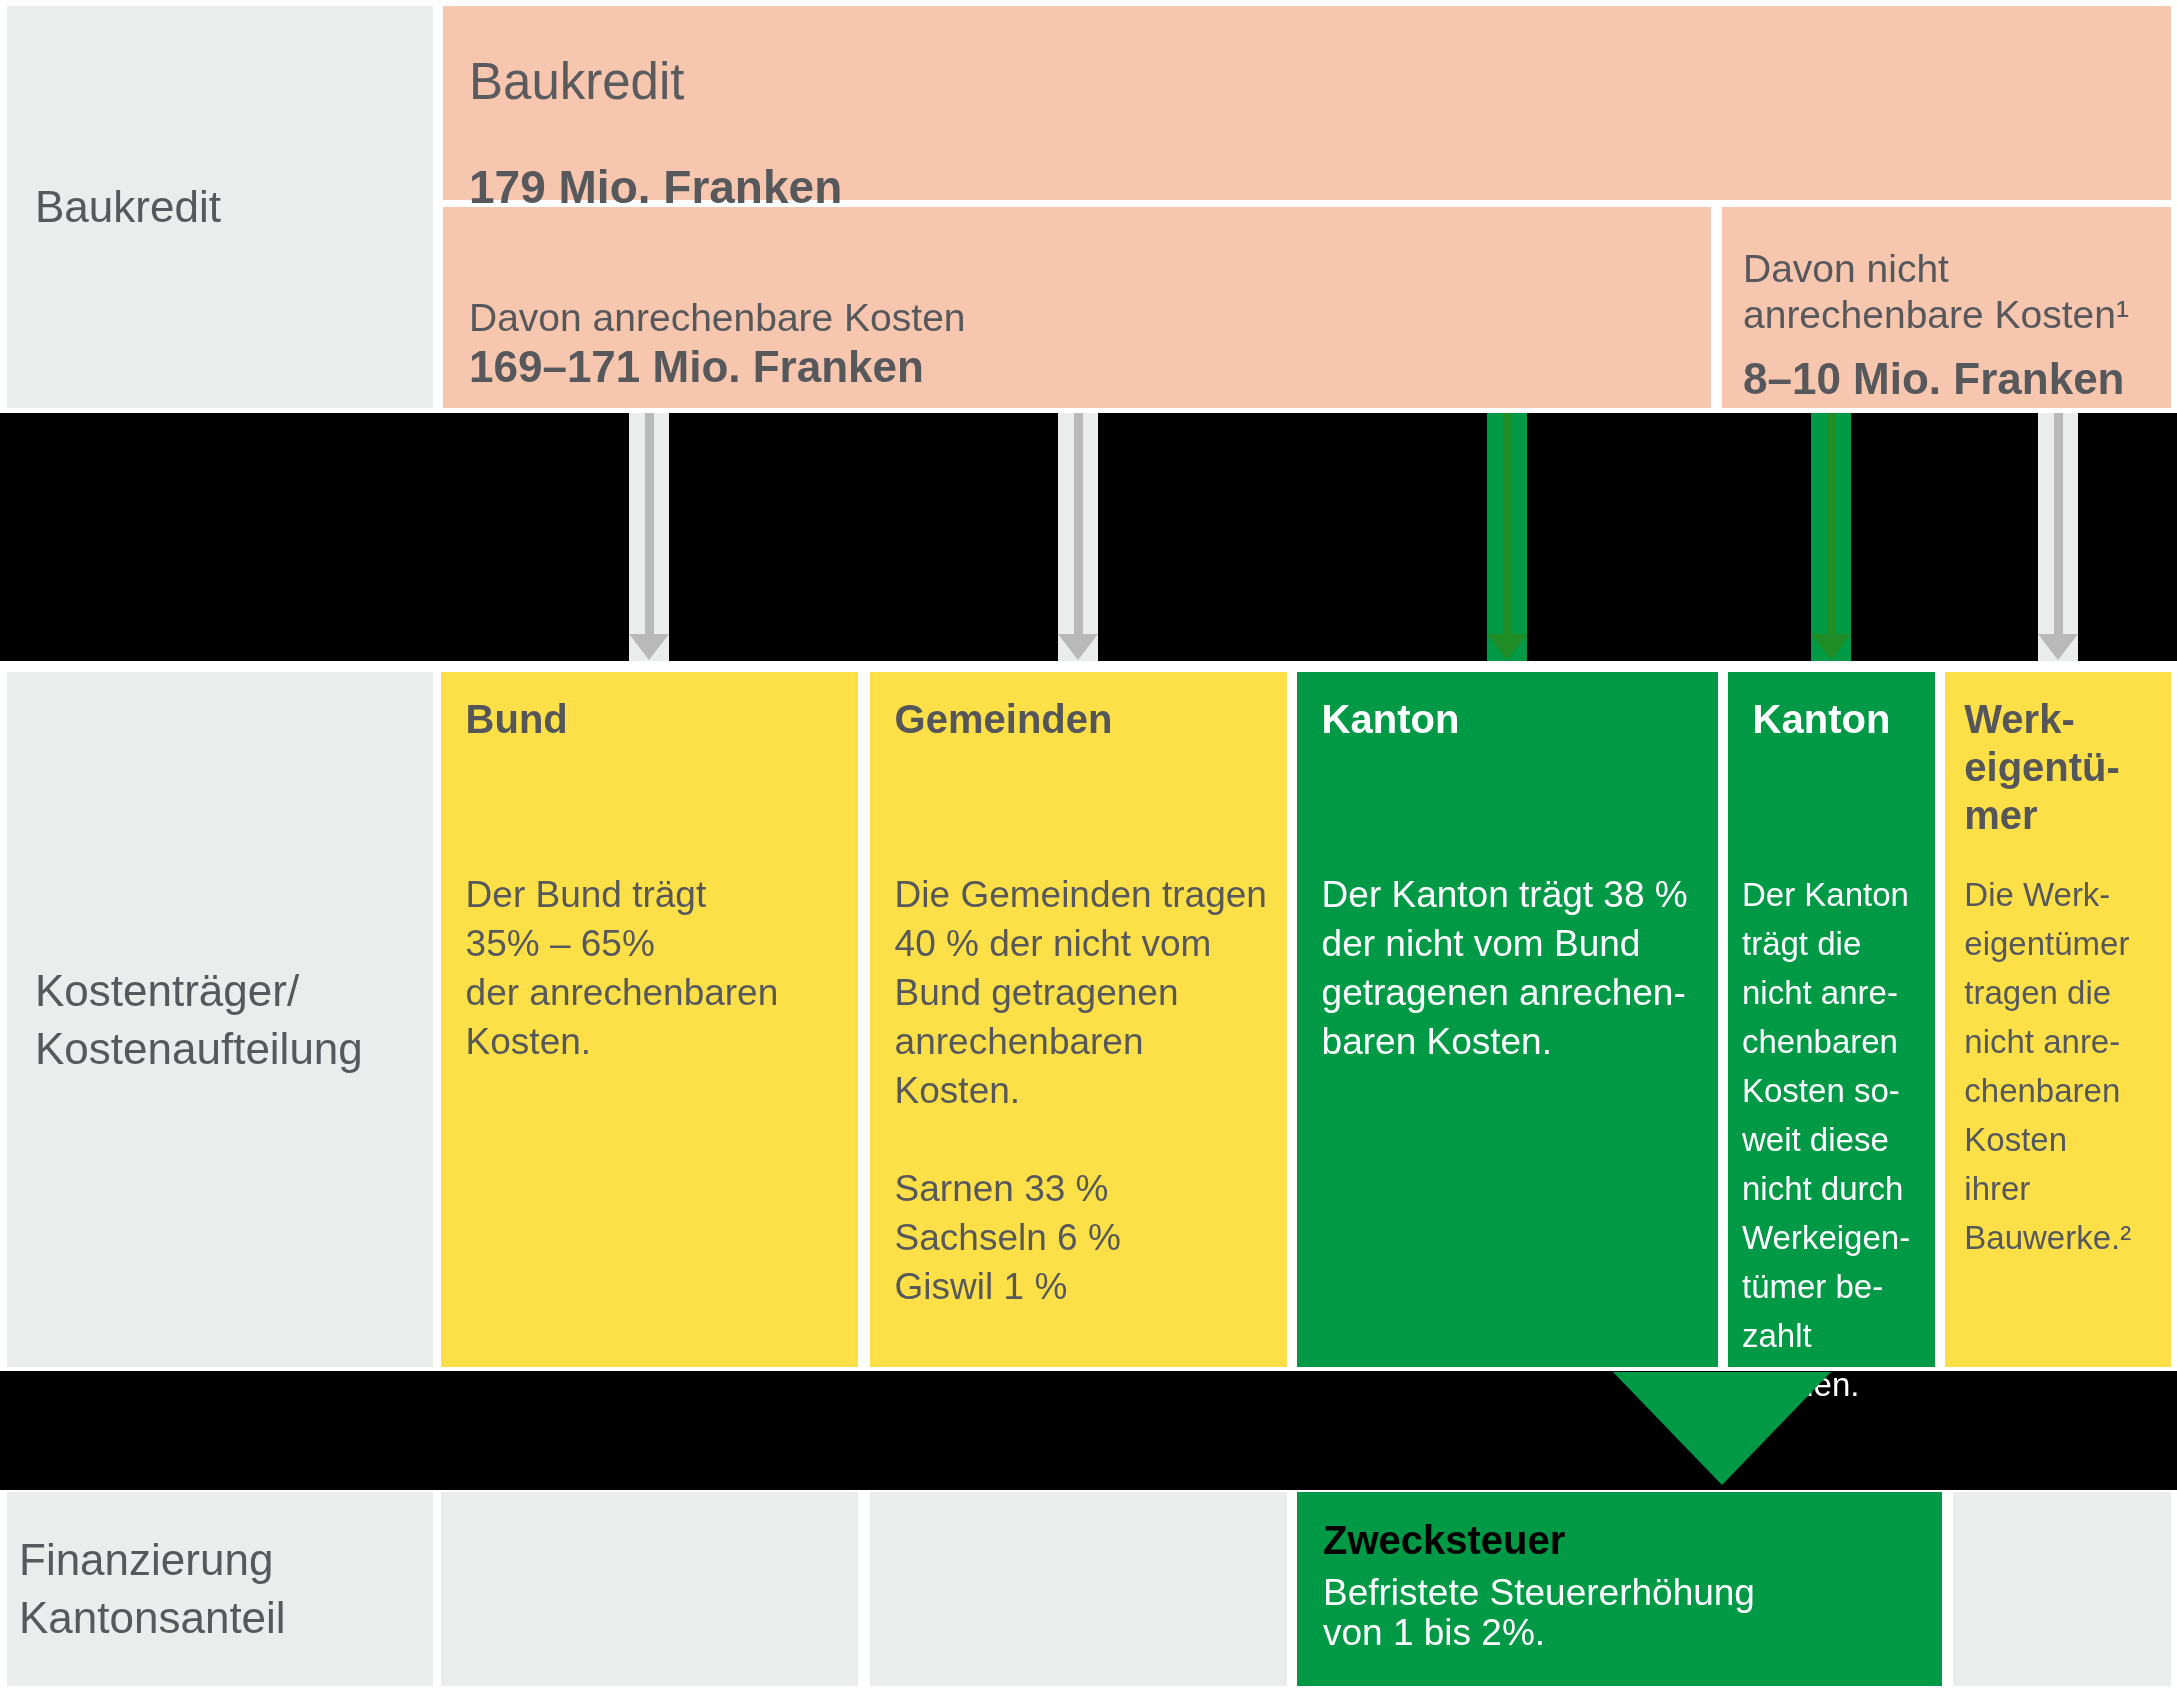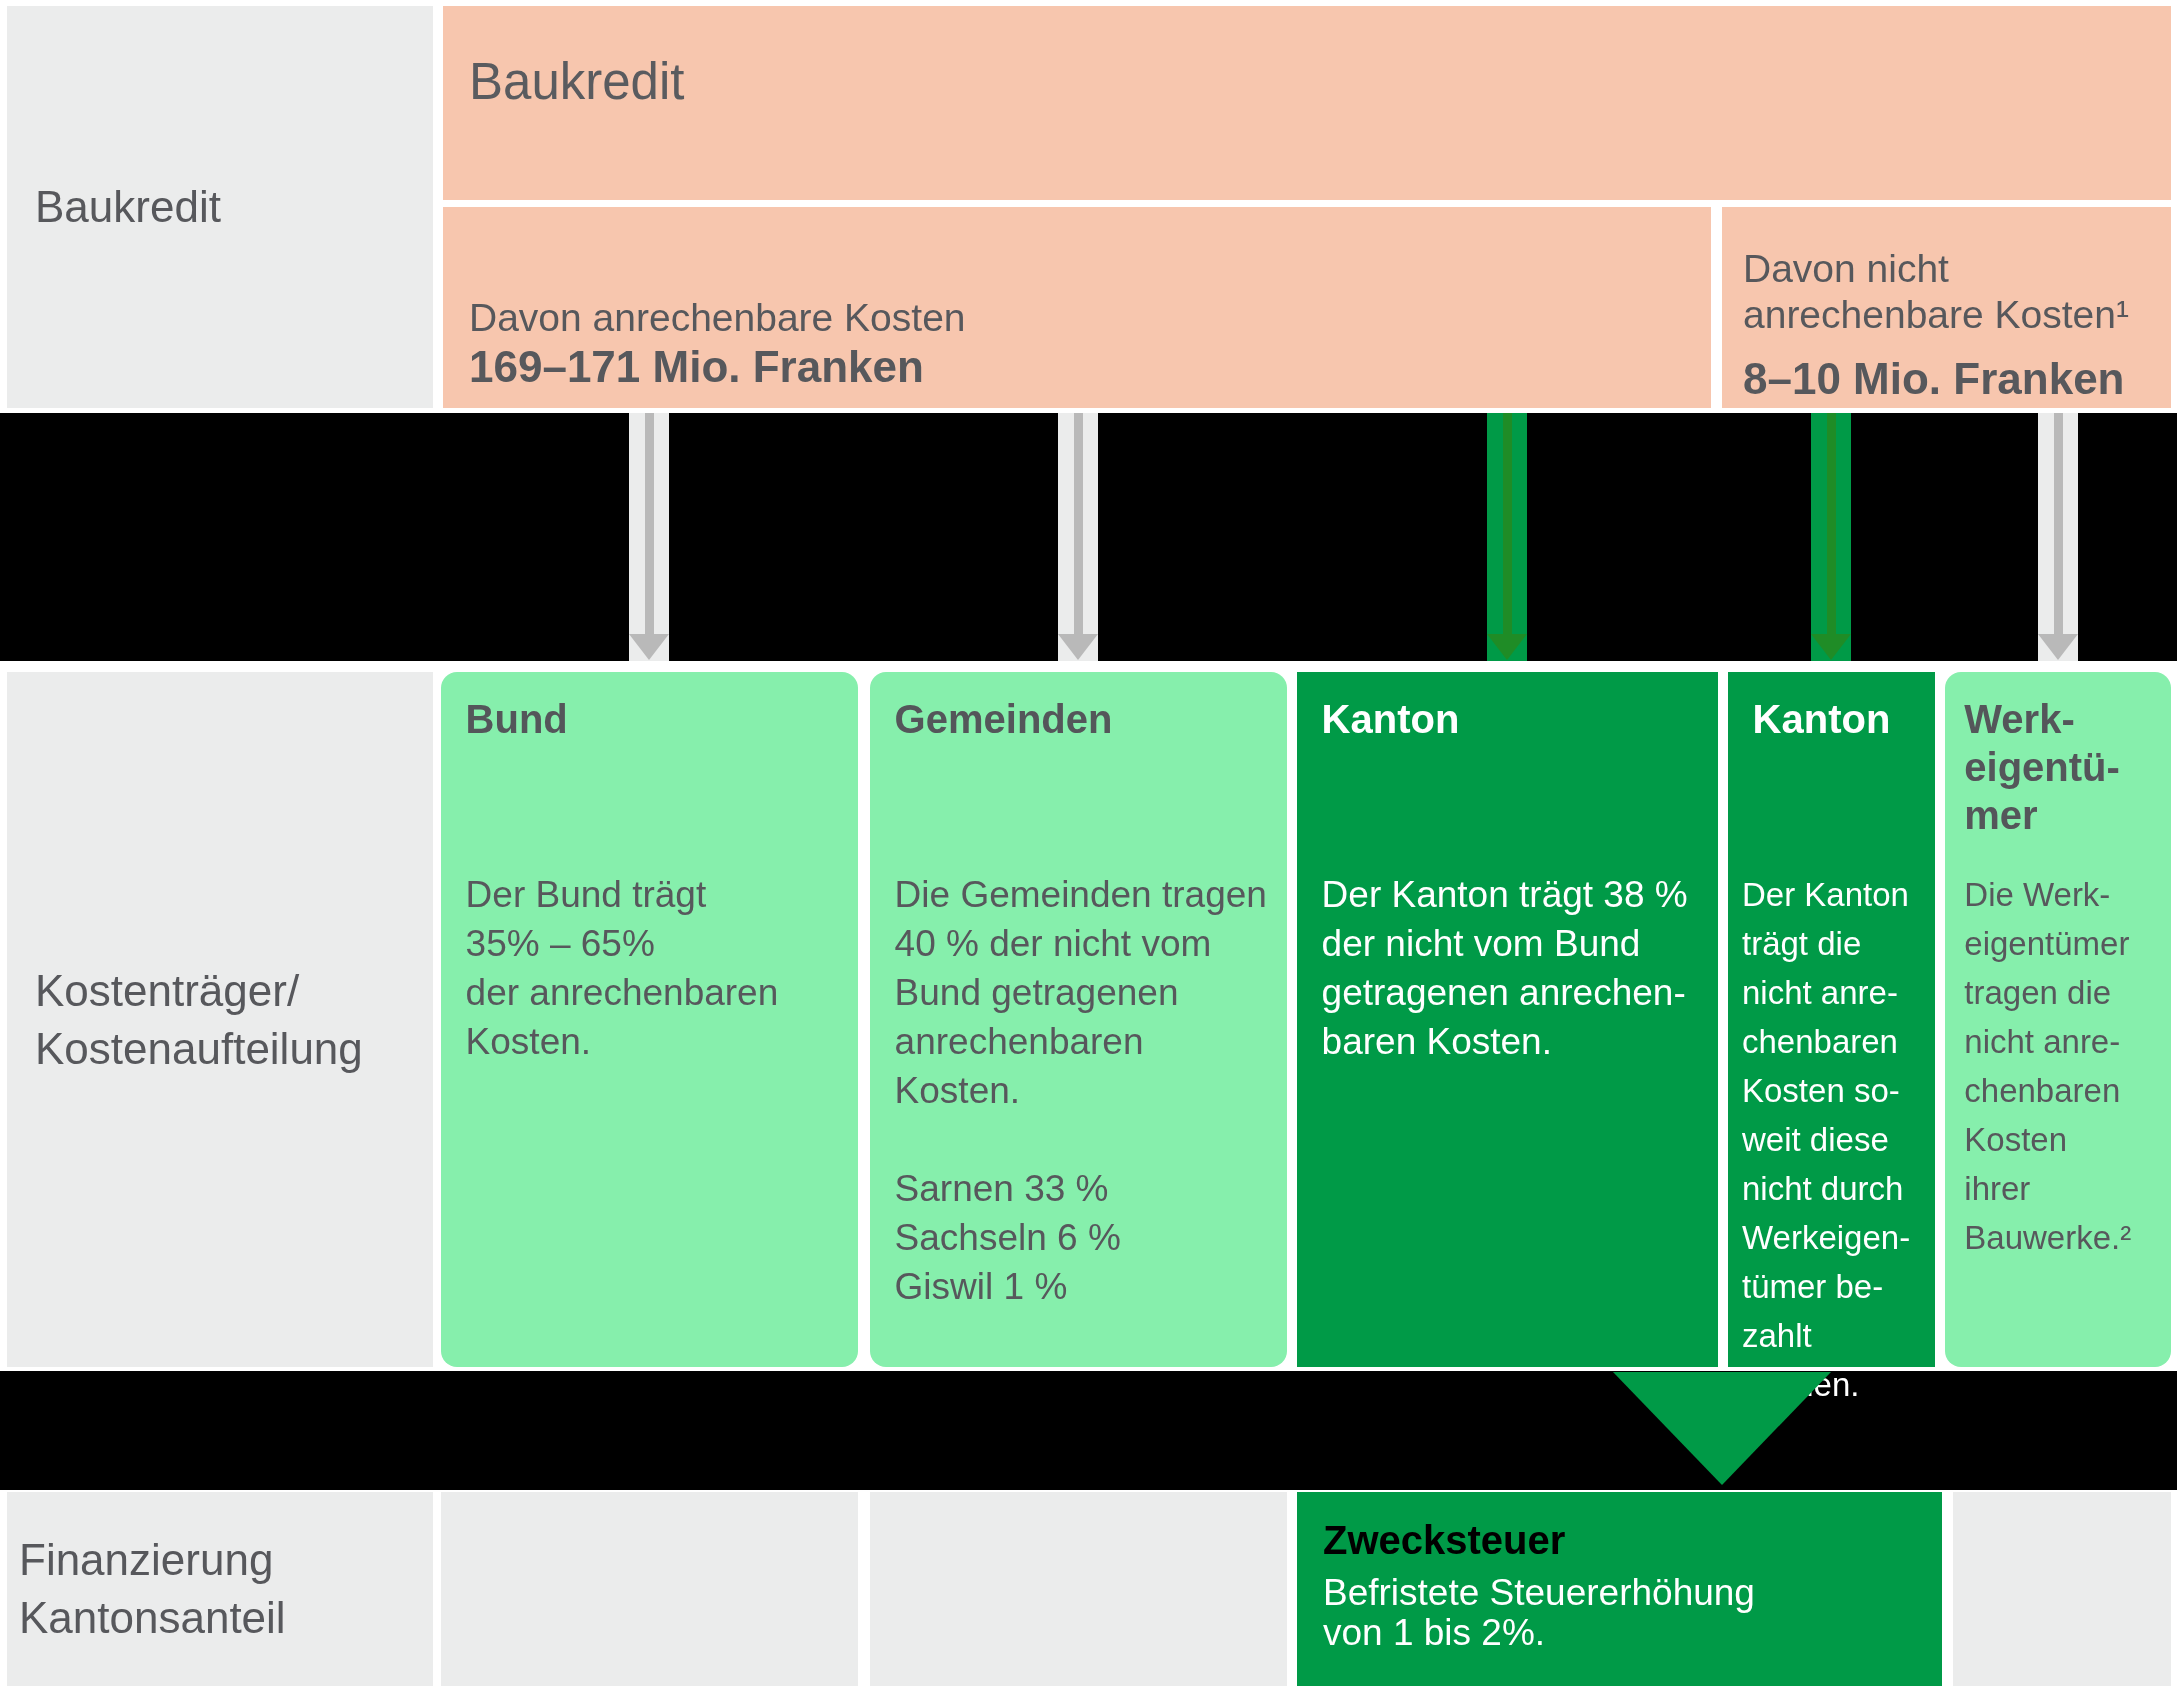--- a/index.html
+++ b/index.html
@@ -11,21 +11,21 @@
     color:#57585c;
     overflow:hidden;
   }
   .band{position:absolute;left:0;width:2178px;background:#000000;}
   .band.top{top:413px;height:248px;}
   .band.bottom{top:1371px;height:119px;}
 
   .box{position:absolute;box-sizing:border-box;}
   .gray{background:#ebecec;}
   .salmon{background:#f7c6ae;}
-  .blue{background:#86efac;border-radius:16px;}
+  .blue{background:#fde047;}
   .green{background:#009a47;}
 
   
   .row-label{
     display:flex;align-items:center;
     padding-left:28px;
     font-size:44px;line-height:58px;
     color:#57585c;white-space:pre-line;
   }
 
@@ -99,20 +99,21 @@
 
   <div class="band top"></div>
   <div class="band bottom"></div>
 
   <div class="box gray row-label lbl-top">
     <span>Baukredit</span>
   </div>
 
   <div class="box salmon credit-box">
     <div class="credit-title">Baukredit</div>
+    <div class="credit-amount">179 Mio. Franken</div>
   </div>
 
   <div class="box salmon eligible-box">
     <div class="sub-caption">Davon anrechenbare Kosten</div>
     <div class="sub-amount">169–171 Mio. Franken</div>
   </div>
 
   <div class="box salmon non-eligible-box">
     <div class="sub-caption">Davon nicht
 anrechenbare Kosten¹</div>

